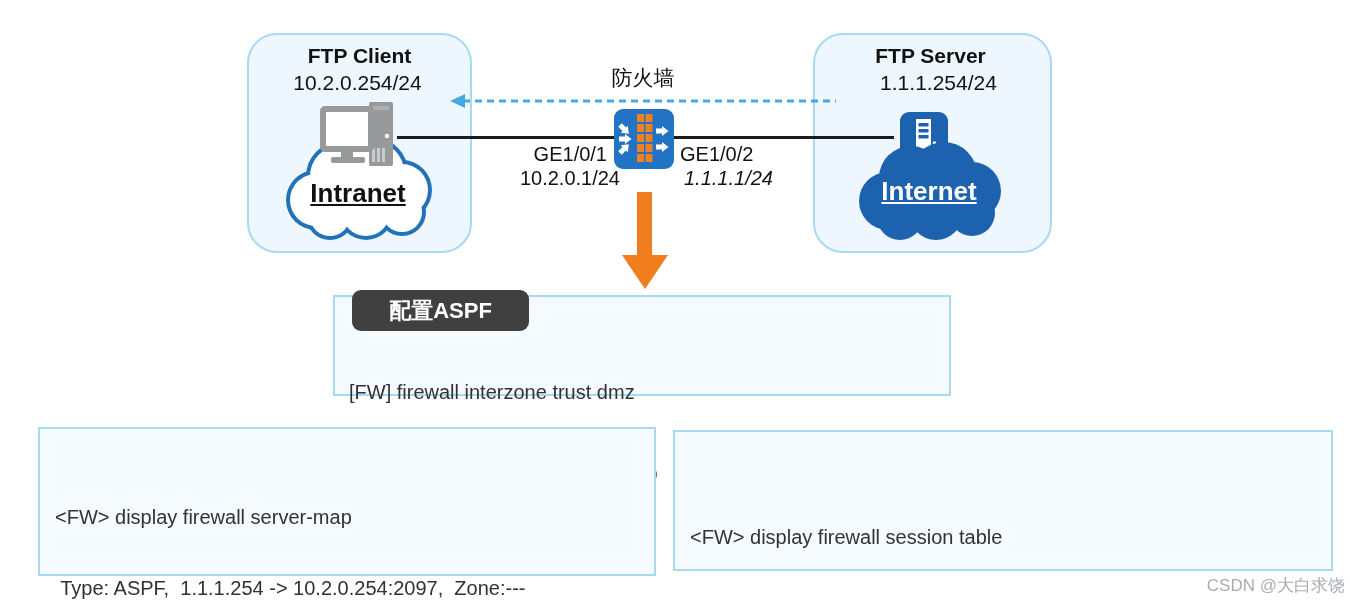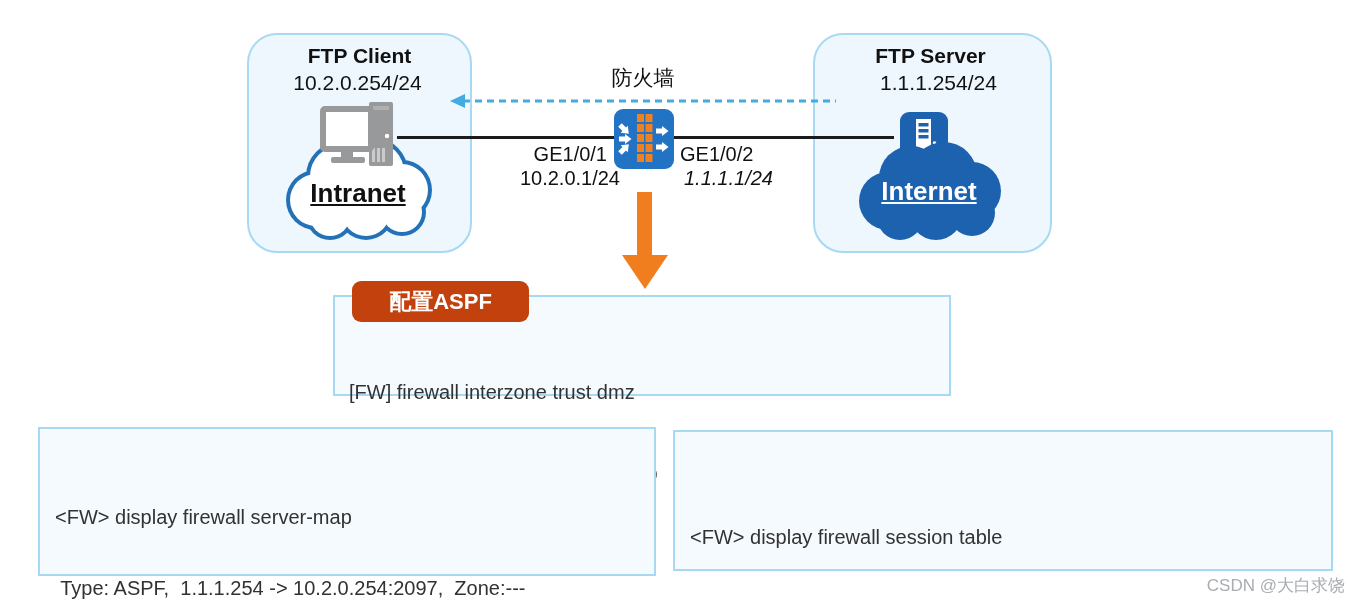--- a/index.html
+++ b/index.html
@@ -20,22 +20,22 @@
   
   .link-line{background:#1b1b1b;height:3px;}
   .if-label{font-size:20px;color:#111;}
 
   
   .oa-shaft{background:#f07e1e;}
   .oa-head{width:0;height:0;border-left:23px solid transparent;border-right:23px solid transparent;border-top:34px solid #f07e1e;}
 
   
   .callout{border:2px solid #a7daf2;background:#f5fafe;}
-  .badge{background:#c2410c;border-radius:9px;color:#ffffff;font-weight:bold;font-size:22px;
-         text-align:center;display:flex;align-items:center;justify-content:center;}
+  .badge{background:#404040;border-radius:9px;color:#ffffff;font-weight:bold;font-size:22px;
+         text-align:center;display:flex;align-items:center;justify-content:center;margin-top:9px;}
   .console{white-space:pre;font-size:20px;color:#323232;}
 
   .fw-label{font-size:21px;color:#111;text-align:center;}
   .watermark{font-size:17px;color:#a9adb3;text-align:right;}
 </style>
 </head>
 <body>
 
 <div class="canvas">
 

